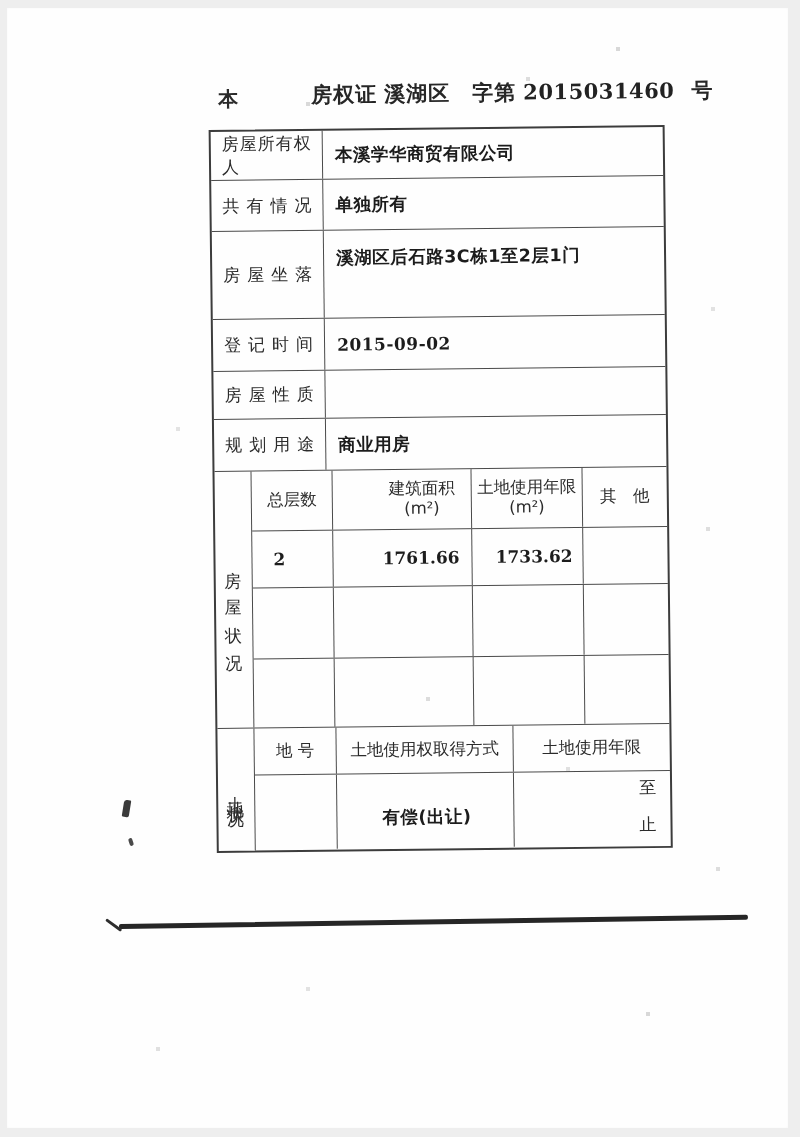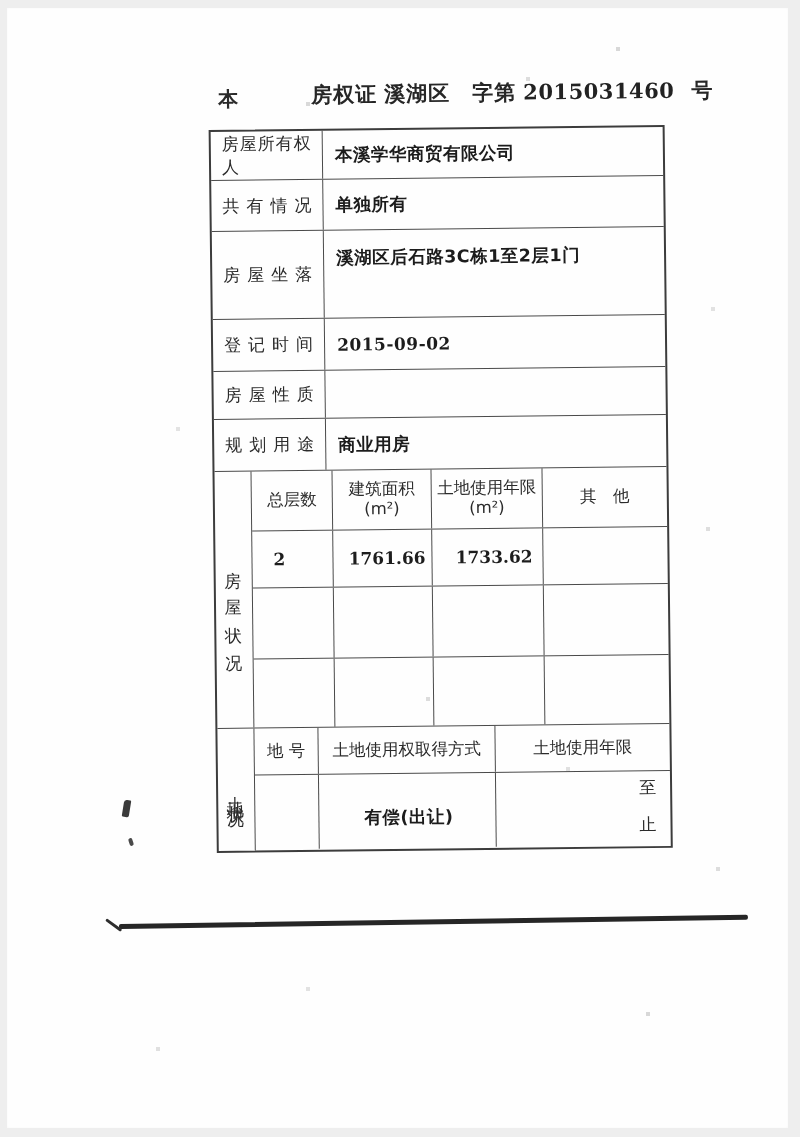--- a/index.html
+++ b/index.html
@@ -81,33 +81,33 @@
   .v-label.tight{letter-spacing:5px;padding-top:5px;}
   .sec-body{flex:1;display:flex;flex-direction:column;}
   .sec-row{display:flex;border-bottom:1px solid #4a4a4a;box-sizing:border-box;}
   .sec-row.last{border-bottom:none;}
 
   .c{box-sizing:border-box;display:flex;}
   .c.center{align-items:center;justify-content:center;text-align:center;}
   .hdr{font-size:16.5px;color:#2b2b2b;}
   .two-line{flex-direction:column;line-height:1.25;}
   .w-floors{width:81px;}
-  .w-barea{width:99px;}
+  .w-barea{width:99px;margin-left:40px;}
   .w-iarea{width:111px;}
   .w-other{flex:1;}
-  .w-plot{width:64px;}
+  .w-plot{width:82px;}
   .w-acq{width:177px;}
   .w-term{flex:1;}
 
   .val-num{
     font-family:"DejaVu Serif","Liberation Serif",serif;
     font-size:17px;font-weight:700;color:#1d1d1d;
   }
   .floors-val{align-items:center;padding-left:21px;}
-  .area-val{align-items:center;justify-content:flex-end;padding-right:6px;}
+  .area-val{align-items:center;justify-content:flex-end;padding-right:12px;}
   .iarea-val{align-items:center;justify-content:flex-end;padding-right:10px;}
   .acq-val{
     align-items:center;padding-left:45px;padding-top:12px;
     font-size:17.5px;font-weight:700;color:#1c1c1c;letter-spacing:.5px;
   }
   .term-val{
     flex-direction:column;align-items:flex-end;justify-content:space-between;
     padding:5px 14px 9px 0;font-size:17px;color:#2b2b2b;
   }
 

